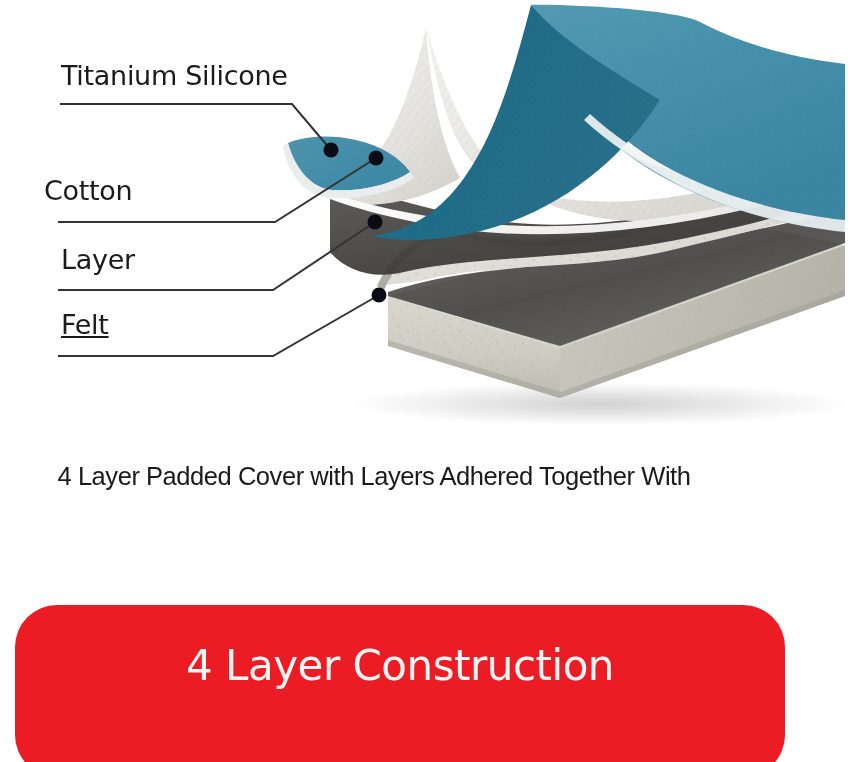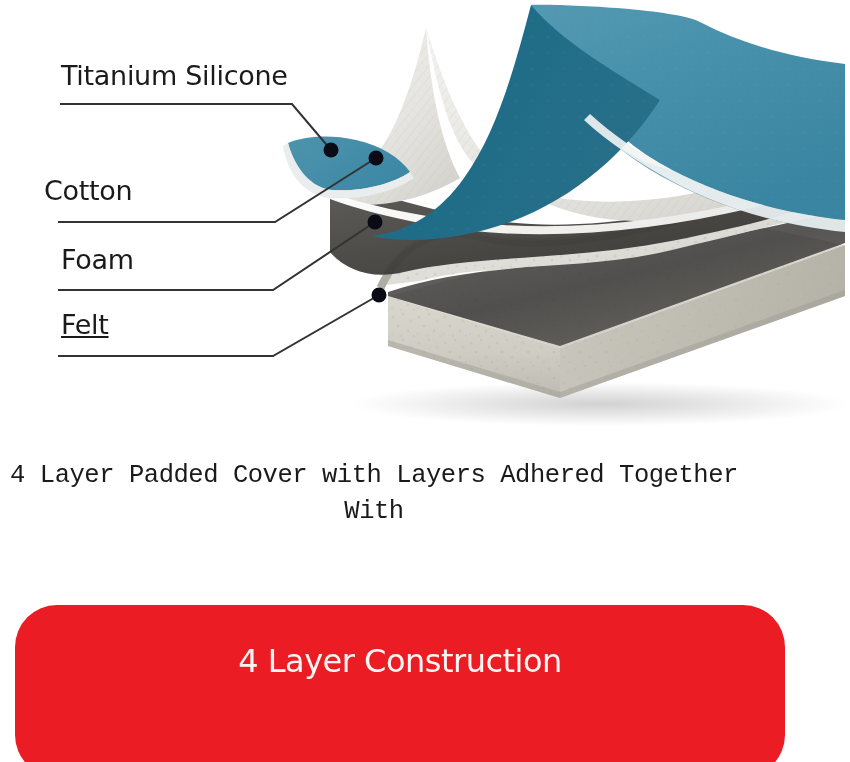--- a/index.html
+++ b/index.html
@@ -48,21 +48,21 @@
   #label-foam             { left: 61px; top: 246px; }
   #label-felt             { left: 61px; top: 311px; text-decoration: underline; }
 
   
   #caption-block {
     position: absolute;
     left: 0;
     top: 458px;
     width: 748px;
     text-align: center;
-    font-family: Liberation Mono, monospace;
+    font-family: Liberation Sans, sans-serif;
     font-size: 25.5px;
     line-height: 36px;
     letter-spacing: -0.45px;
     color: #1a1a1a;
   }
   #caption-block .caption-line { display: block; }
 
   
   #construction-banner {
     position: absolute;
@@ -73,21 +73,21 @@
     background: #EC1C24;
     border-radius: 42px;
     box-sizing: border-box;
     display: flex;
     align-items: flex-start;
     justify-content: center;
     padding-top: 40px;
   }
   #construction-banner-label {
     font-family: "DejaVu Sans", "Liberation Sans", sans-serif;
-    font-size: 32px;
+    font-size: 42px;
     font-weight: 400;
     letter-spacing: -0.5px;
     color: #fdf5f4;
     line-height: 1;
     white-space: nowrap;
   }
 </style>
 </head>
 <body>
 
@@ -339,21 +339,21 @@
     <g fill="#0B0B16">
       <circle cx="331" cy="150" r="7.5"></circle>
       <circle cx="376" cy="158" r="7.5"></circle>
       <circle cx="375" cy="222" r="7.5"></circle>
       <circle cx="379" cy="295" r="7.5"></circle>
     </g>
   </svg>
 
   <div class="callout-label" id="label-titanium-silicone">Titanium Silicone</div>
   <div class="callout-label" id="label-cotton">Cotton</div>
-  <div class="callout-label" id="label-foam">Foam</div>
+  <div class="callout-label" id="label-foam">Layer</div>
   <div class="callout-label" id="label-felt">Felt</div>
 </div>
 
 <div id="caption-block">
   <span class="caption-line">4 Layer Padded Cover with Layers Adhered Together With</span>
 </div>
 
 <div id="construction-banner">
   <span id="construction-banner-label">4 Layer Construction</span>
 </div>

